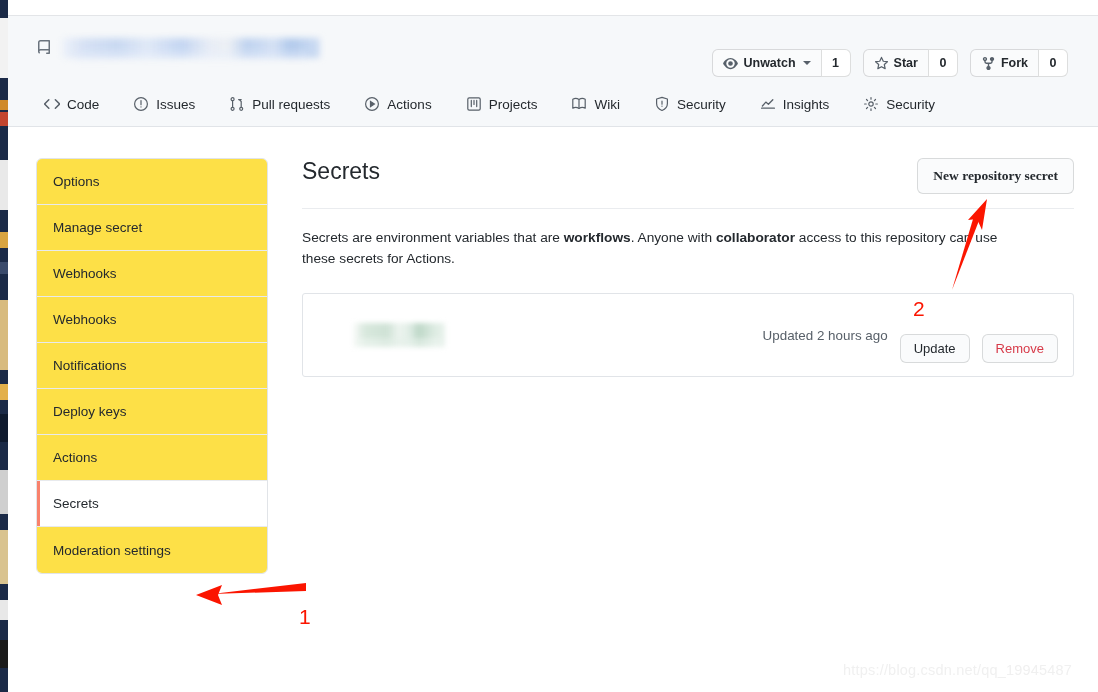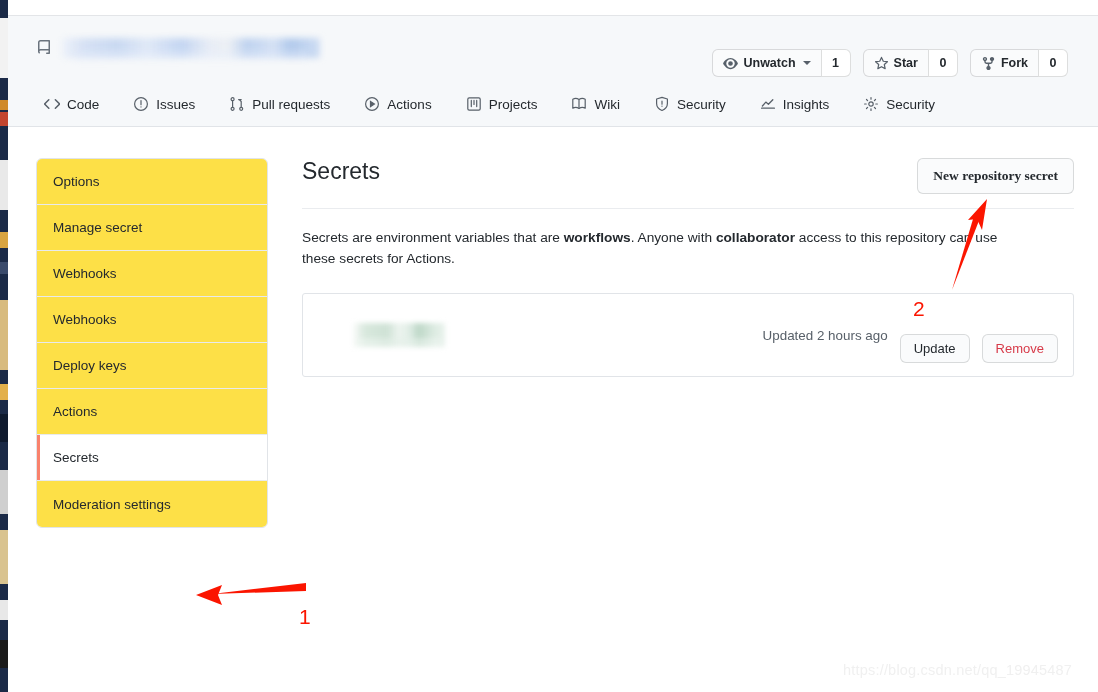--- a/index.html
+++ b/index.html
@@ -295,20 +295,23 @@
     <div class="side-item">
         <span>Manage secret</span>
       </div>
     <div class="side-item">
         <span>Webhooks</span>
       </div>
     <div class="side-item">
         <span>Webhooks</span>
       </div>
     <div class="side-item">
+        <span>Notifications</span>
+      </div>
+    <div class="side-item">
         <span>Deploy keys</span>
       </div>
     <div class="side-item">
         <span>Actions</span>
       </div>
     <div class="side-item selected">
         <span>Secrets</span>
       </div>
     <div class="side-item">
         <span>Moderation settings</span>

